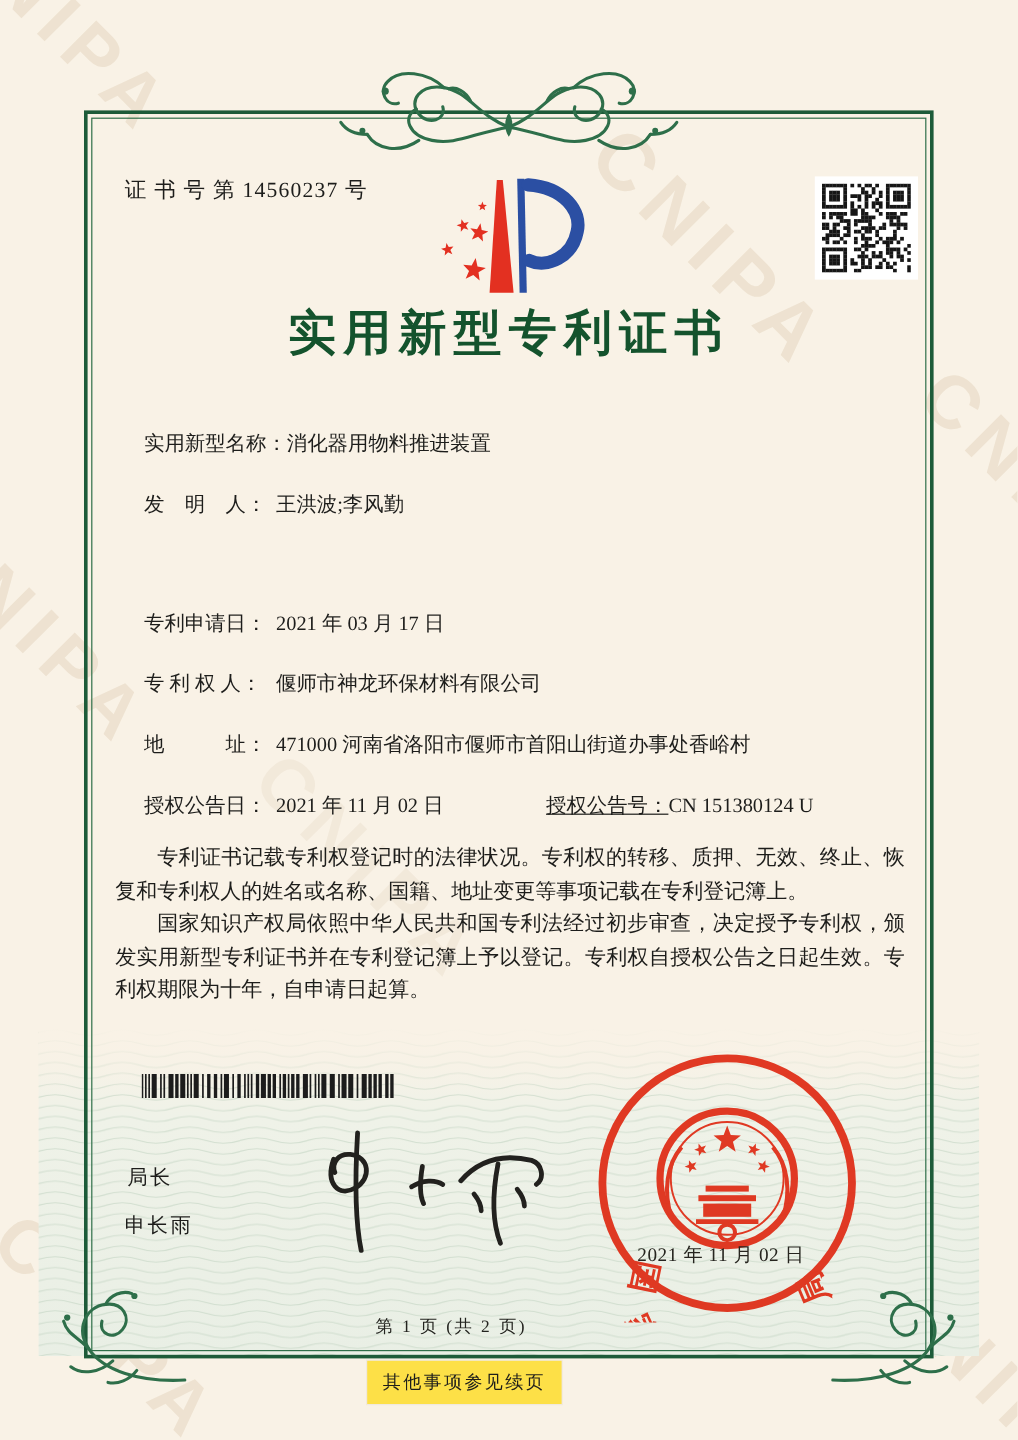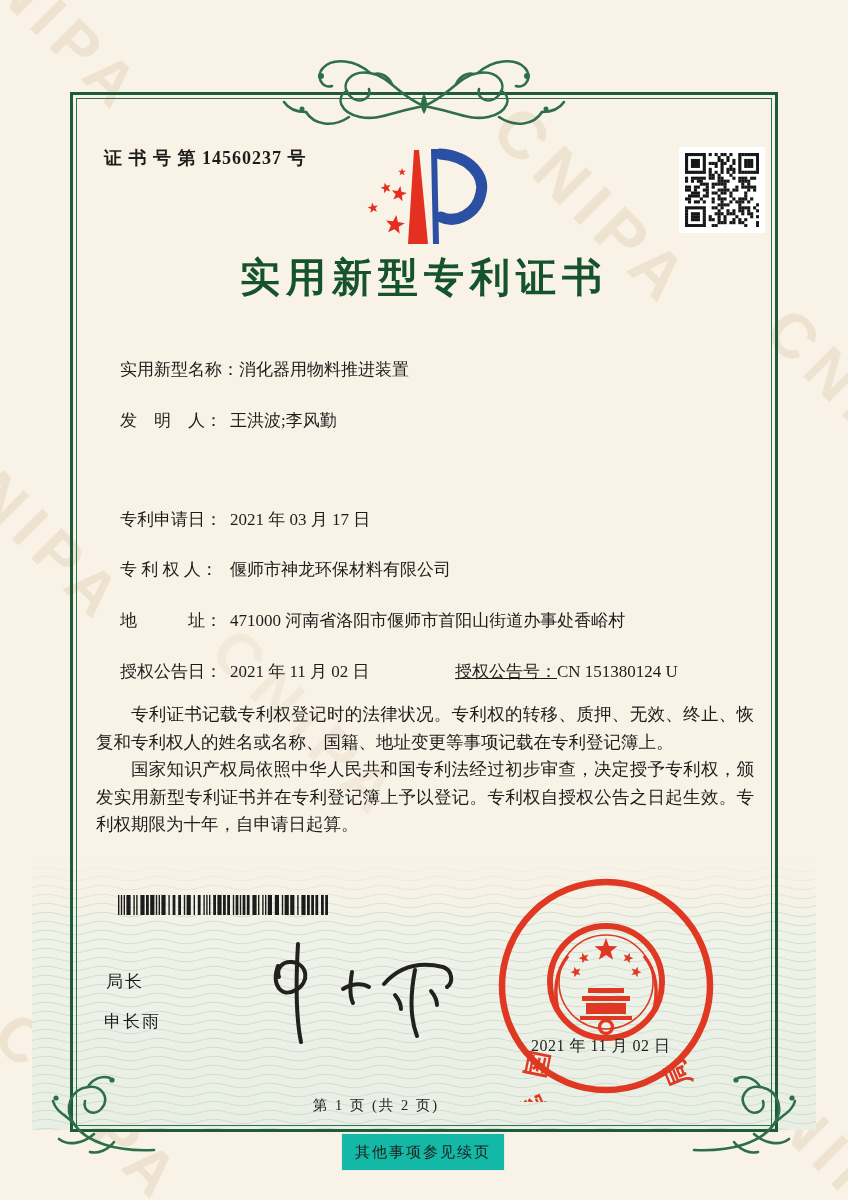--- a/index.html
+++ b/index.html
@@ -27,21 +27,21 @@
                border:3px solid #1d5b39;z-index:3;pointer-events:none;}
   .frame-inner{position:absolute;left:3px;top:3px;right:3px;bottom:3px;border:1px solid #2f6f49;}
 
   .orn{position:absolute;z-index:4;pointer-events:none;}
   #orn-top{left:260px;top:54px;width:328px;height:96px;}
   #orn-bl{left:50px;top:1072px;width:112px;height:86px;}
   #orn-br{left:686px;top:1072px;width:112px;height:86px;transform:scaleX(-1);}
 
   .content{position:absolute;z-index:5;}
 
-  .cert-no{left:104px;top:146px;font-size:18px;letter-spacing:1px;font-weight:bold;}
+  .cert-no{left:104px;top:146px;font-size:18px;letter-spacing:1px;}
   .logo{left:348px;top:128px;width:156px;height:124px;}
   .qr{left:679px;top:147px;width:86px;height:86px;background:#fff;display:flex;
       align-items:center;justify-content:center;}
   .title{left:70px;top:250px;width:708px;text-align:center;font-size:40px;font-weight:bold;
          letter-spacing:6px;color:#14532d;}
 
   .frow{position:absolute;left:120px;font-size:17px;white-space:nowrap;z-index:5;}
   #f1{top:358px}#f2{top:409px}#f3{top:458px}#f4{top:508px}#f5{top:558px}#f6{top:609px}#f7{top:660px}
   .f-label{display:inline-block;min-width:110px;}
   .f-pair2{position:absolute;left:335px;top:0;}
@@ -57,21 +57,21 @@
   .signature{left:246px;top:938px;width:214px;height:110px;}
 
   .seal{left:490px;top:870px;width:232px;height:232px;opacity:.93;z-index:6;}
   .seal-arc-text{font-size:27px;letter-spacing:24px;fill:#df2c15;font-weight:bold;
                  font-family:"Liberation Serif","DejaVu Serif",serif;}
   .seal-date{left:531px;top:1036px;width:170px;font-size:16px;color:#26251f;
              letter-spacing:.5px;z-index:7;}
 
   .page-no{left:70px;top:1096px;width:612px;text-align:center;font-size:14.5px;
            letter-spacing:2px;color:#23231f;z-index:6;}
-  .cont-box{left:342px;top:1134px;width:162px;height:36px;background:#14b8a6;
+  .cont-box{left:306px;top:1134px;width:162px;height:36px;background:#fde047;
             display:flex;align-items:center;justify-content:center;font-size:15px;
             letter-spacing:2px;box-shadow:0 0 0 1px rgba(120,110,80,.06);z-index:6;}
 </style>
 </head>
 <body>
 
 <div id="page">
 
   <span class="wm" id="wm1">CNIPA</span>
   <span class="wm" id="wm2">CNIPA</span>

